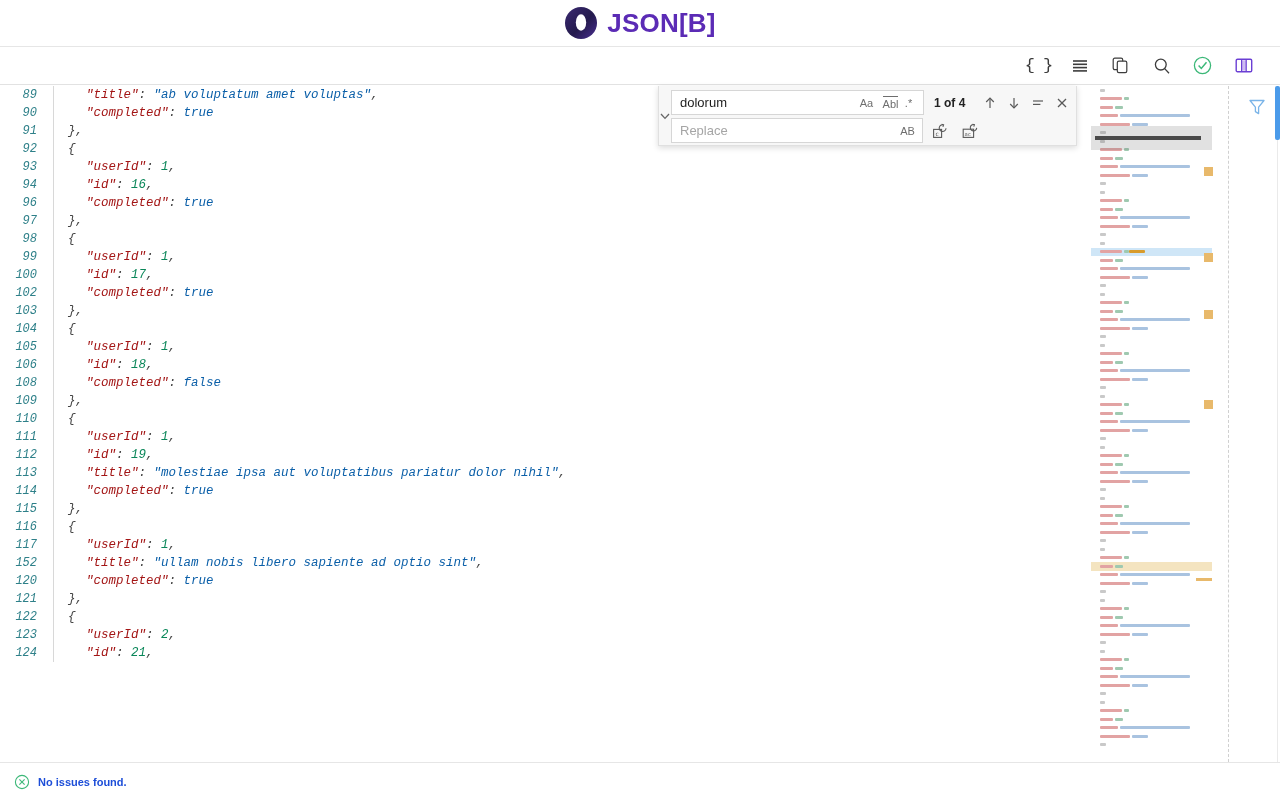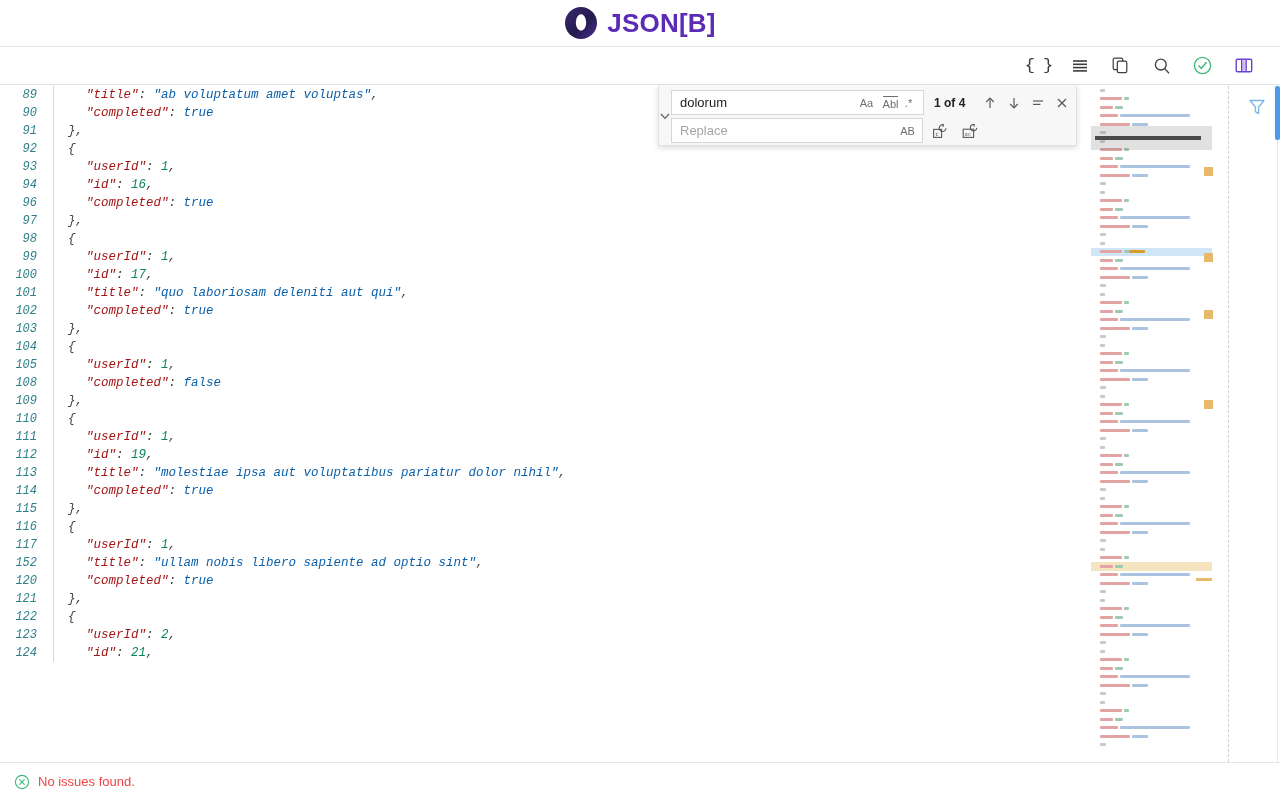--- a/index.html
+++ b/index.html
@@ -201,21 +201,21 @@
 
   
   .statusbar {
     position: absolute; bottom: 0; left: 0;
     width: 1280px; height: 38px;
     background: #ffffff;
     border-top: 1px solid #e6e6e6;
     display: flex; align-items: center;
     padding-left: 14px; gap: 8px;
   }
-  .status-text { font-size: 13px; color: #ef4444; }
+  .status-text { font-size: 11px; color: #1d4ed8; font-weight: bold; }
 </style>
 </head>
 <body>
 
 <div class="app-header">
   <div class="brand">
     <svg class="brand-mark" viewBox="0 0 34 34">
       <defs>
         <linearGradient id="lg" x1="0" y1="0" x2="1" y2="1">
           <stop offset="0%" stop-color="#3b2a72"></stop>
@@ -280,25 +280,25 @@
         <div class="code-row"><div class="ln">90</div><div class="gut-space"><div class="indent-guide"></div></div><div class="ctext" style="padding-left: 22px;"><span class="k">"completed"</span><span class="p">: </span><span class="b">true</span></div></div>
         <div class="code-row"><div class="ln">91</div><div class="gut-space"><div class="indent-guide"></div></div><div class="ctext" style="padding-left: 4px;"><span class="p">},</span></div></div>
         <div class="code-row"><div class="ln">92</div><div class="gut-space"><div class="indent-guide"></div></div><div class="ctext" style="padding-left: 4px;"><span class="p">{</span></div></div>
         <div class="code-row"><div class="ln">93</div><div class="gut-space"><div class="indent-guide"></div></div><div class="ctext" style="padding-left: 22px;"><span class="k">"userId"</span><span class="p">: </span><span class="n">1</span><span class="p">,</span></div></div>
         <div class="code-row"><div class="ln">94</div><div class="gut-space"><div class="indent-guide"></div></div><div class="ctext" style="padding-left: 22px;"><span class="k">"id"</span><span class="p">: </span><span class="n">16</span><span class="p">,</span></div></div>
         <div class="code-row"><div class="ln">96</div><div class="gut-space"><div class="indent-guide"></div></div><div class="ctext" style="padding-left: 22px;"><span class="k">"completed"</span><span class="p">: </span><span class="b">true</span></div></div>
         <div class="code-row"><div class="ln">97</div><div class="gut-space"><div class="indent-guide"></div></div><div class="ctext" style="padding-left: 4px;"><span class="p">},</span></div></div>
         <div class="code-row"><div class="ln">98</div><div class="gut-space"><div class="indent-guide"></div></div><div class="ctext" style="padding-left: 4px;"><span class="p">{</span></div></div>
         <div class="code-row"><div class="ln">99</div><div class="gut-space"><div class="indent-guide"></div></div><div class="ctext" style="padding-left: 22px;"><span class="k">"userId"</span><span class="p">: </span><span class="n">1</span><span class="p">,</span></div></div>
         <div class="code-row"><div class="ln">100</div><div class="gut-space"><div class="indent-guide"></div></div><div class="ctext" style="padding-left: 22px;"><span class="k">"id"</span><span class="p">: </span><span class="n">17</span><span class="p">,</span></div></div>
-        <div class="code-row"><div class="ln">101</div><div class="gut-space"><div class="indent-guide"></div></div><div class="ctext" style="padding-left: 22px;"><span class="k">"title"</span><span class="p">: </span><span class="s">"quo laboriosam deleniti aut qui"</span><span class="p">,</span></div></div>
         <div class="code-row"><div class="ln">102</div><div class="gut-space"><div class="indent-guide"></div></div><div class="ctext" style="padding-left: 22px;"><span class="k">"completed"</span><span class="p">: </span><span class="b">true</span></div></div>
         <div class="code-row"><div class="ln">103</div><div class="gut-space"><div class="indent-guide"></div></div><div class="ctext" style="padding-left: 4px;"><span class="p">},</span></div></div>
         <div class="code-row"><div class="ln">104</div><div class="gut-space"><div class="indent-guide"></div></div><div class="ctext" style="padding-left: 4px;"><span class="p">{</span></div></div>
         <div class="code-row"><div class="ln">105</div><div class="gut-space"><div class="indent-guide"></div></div><div class="ctext" style="padding-left: 22px;"><span class="k">"userId"</span><span class="p">: </span><span class="n">1</span><span class="p">,</span></div></div>
+        <div class="code-row"><div class="ln">106</div><div class="gut-space"><div class="indent-guide"></div></div><div class="ctext" style="padding-left: 22px;"><span class="k">"id"</span><span class="p">: </span><span class="n">18</span><span class="p">,</span></div></div>
         <div class="code-row"><div class="ln">108</div><div class="gut-space"><div class="indent-guide"></div></div><div class="ctext" style="padding-left: 22px;"><span class="k">"completed"</span><span class="p">: </span><span class="b">false</span></div></div>
         <div class="code-row"><div class="ln">109</div><div class="gut-space"><div class="indent-guide"></div></div><div class="ctext" style="padding-left: 4px;"><span class="p">},</span></div></div>
         <div class="code-row"><div class="ln">110</div><div class="gut-space"><div class="indent-guide"></div></div><div class="ctext" style="padding-left: 4px;"><span class="p">{</span></div></div>
         <div class="code-row"><div class="ln">111</div><div class="gut-space"><div class="indent-guide"></div></div><div class="ctext" style="padding-left: 22px;"><span class="k">"userId"</span><span class="p">: </span><span class="n">1</span><span class="p">,</span></div></div>
         <div class="code-row"><div class="ln">112</div><div class="gut-space"><div class="indent-guide"></div></div><div class="ctext" style="padding-left: 22px;"><span class="k">"id"</span><span class="p">: </span><span class="n">19</span><span class="p">,</span></div></div>
         <div class="code-row"><div class="ln">113</div><div class="gut-space"><div class="indent-guide"></div></div><div class="ctext" style="padding-left: 22px;"><span class="k">"title"</span><span class="p">: </span><span class="s">"molestiae ipsa aut voluptatibus pariatur dolor nihil"</span><span class="p">,</span></div></div>
         <div class="code-row"><div class="ln">114</div><div class="gut-space"><div class="indent-guide"></div></div><div class="ctext" style="padding-left: 22px;"><span class="k">"completed"</span><span class="p">: </span><span class="b">true</span></div></div>
         <div class="code-row"><div class="ln">115</div><div class="gut-space"><div class="indent-guide"></div></div><div class="ctext" style="padding-left: 4px;"><span class="p">},</span></div></div>
         <div class="code-row"><div class="ln">116</div><div class="gut-space"><div class="indent-guide"></div></div><div class="ctext" style="padding-left: 4px;"><span class="p">{</span></div></div>
         <div class="code-row"><div class="ln">117</div><div class="gut-space"><div class="indent-guide"></div></div><div class="ctext" style="padding-left: 22px;"><span class="k">"userId"</span><span class="p">: </span><span class="n">1</span><span class="p">,</span></div></div>

